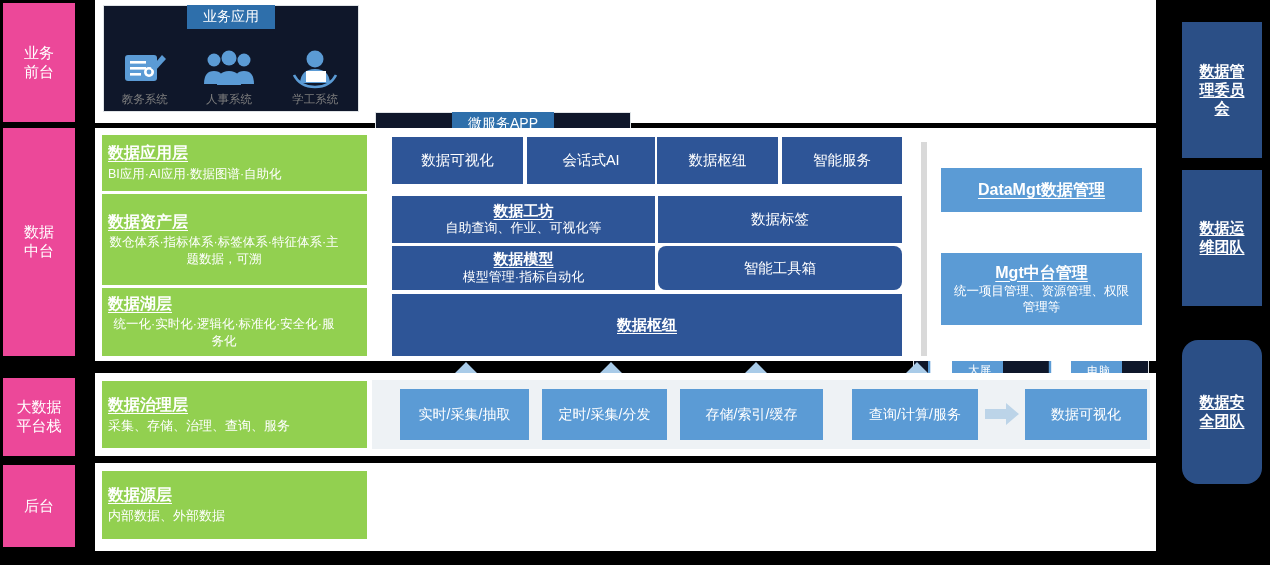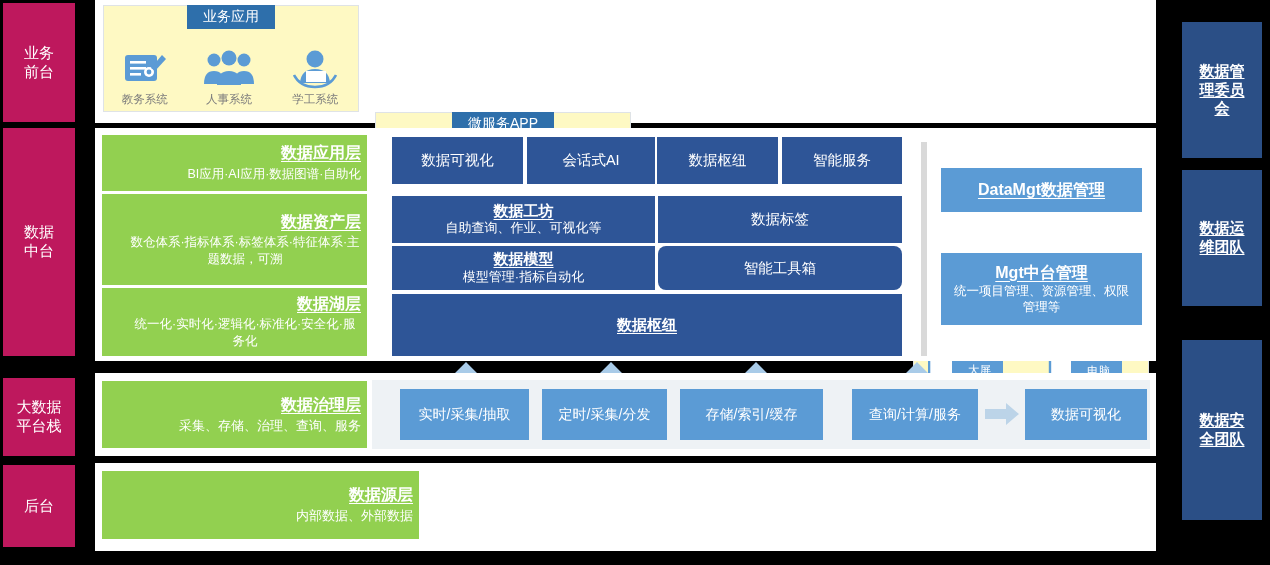--- a/index.html
+++ b/index.html
@@ -1,47 +1,47 @@
 <!DOCTYPE html>
 <html lang="zh"><head>
 <meta charset="utf-8">
 <title>数据中台架构图</title>
 <style>
   html,body{margin:0;padding:0;background:#000;}
   body{width:1270px;height:565px;position:relative;overflow:hidden;
        font-family:"Liberation Sans","DejaVu Sans",sans-serif;color:#fff;}
   .abs{position:absolute;box-sizing:border-box;}
   
-  .rail{background:#be185d;display:flex;align-items:center;justify-content:center;
+  .rail{background:#ec4899;display:flex;align-items:center;justify-content:center;
         text-align:center;line-height:1.25;font-size:15px;color:#fff;}
   .rail.right{background:#2b4f86;font-weight:bold;text-decoration:underline;
               text-underline-offset:2px;}
   
   .panel{background:#ffffff;}
   
-  .green{background:#92d050;display:flex;flex-direction:column;align-items:flex-end;
+  .green{background:#92d050;display:flex;flex-direction:column;align-items:flex-start;
          justify-content:center;text-align:center;color:#fff;padding:2px 6px;}
   .green .t{font-size:16px;font-weight:bold;text-decoration:underline;
             text-underline-offset:3px;margin-bottom:3px;line-height:1.2;}
   .green .s{font-size:12.5px;line-height:1.35;}
   
   .dblue{background:#2e5597;display:flex;flex-direction:column;align-items:center;
          justify-content:center;text-align:center;color:#fff;padding:2px 6px;}
   .dblue .t{font-size:15px;font-weight:bold;text-decoration:underline;
             text-underline-offset:3px;line-height:1.25;}
   .dblue .s{font-size:13px;line-height:1.3;}
   .dblue .p{font-size:14.5px;line-height:1.3;}
   
   .mblue{background:#5b9bd5;display:flex;flex-direction:column;align-items:center;
          justify-content:center;text-align:center;color:#fff;padding:2px 6px;}
   .mblue .t{font-size:15px;font-weight:bold;text-decoration:underline;
             text-underline-offset:3px;line-height:1.25;}
   .mblue .s{font-size:12.5px;line-height:1.3;}
   
-  .card{background:#fef9c3;border:1px solid #dfe3e6;position:relative;}
+  .card{background:#0f172a;border:1px solid #dfe3e6;position:relative;}
   .cardhdr{position:absolute;top:-1px;left:50%;transform:translateX(-50%);
            background:#2e6fab;color:#fff;font-size:14px;padding:3px 16px;white-space:nowrap;}
   .iconrow{position:absolute;left:0;right:0;bottom:4px;display:flex;
            align-items:flex-end;justify-content:space-around;}
   .iconcell{display:flex;flex-direction:column;align-items:center;gap:1px;}
   .iconcell .lbl{font-size:11.5px;color:#7d7d7d;white-space:nowrap;}
   .accent{fill:#5b9bd5;}
   
   .usergrid{position:absolute;left:6px;right:6px;top:30px;bottom:4px;}
   .uitem{position:absolute;display:flex;align-items:flex-end;}
@@ -73,21 +73,21 @@
 <div class="abs rail" style="left:3px;top:465px;width:72px;height:82px;">
   <span>后台</span>
 </div>
 
 <div class="abs rail right" style="left:1182px;top:22px;width:80px;height:136px;">
   <span>数据管<br>理委员<br>会</span>
 </div>
 <div class="abs rail right" style="left:1182px;top:170px;width:80px;height:136px;">
   <span>数据运<br>维团队</span>
 </div>
-<div class="abs rail right" style="left:1182px;top:340px;width:80px;height:180px;">
+<div class="abs rail right" style="left:1182px;top:340px;width:80px;height:144px;border-radius:16px;">
   <span>数据安<br>全团队</span>
 </div>
 
 <div class="abs panel" style="left:95px;top:0px;width:1061px;height:123px;"></div>
 
 <div class="abs card" style="left:103px;top:5px;width:256px;height:107px;">
   <div class="cardhdr">业务应用</div>
   <div class="iconrow">
     <div class="iconcell">
       <svg width="46" height="42" viewBox="0 0 46 42">
@@ -343,16 +343,16 @@
   <svg width="34" height="22" viewBox="0 0 34 22">
       <path d="M0 6 L21 6 L21 0 L34 11 L21 22 L21 16 L0 16 Z" fill="#bcd4e8"></path>
     </svg>
 </div>
 <div class="abs pipebox" style="left:1025px;top:389px;width:122px;height:51px;">
   <span>数据可视化</span>
 </div>
 
 <div class="abs panel" style="left:95px;top:463px;width:1061px;height:88px;"></div>
 
-<div class="abs green" style="left:102px;top:471px;width:317px;height:68px;">
+<div class="abs green" style="left:102px;top:471px;width:265px;height:68px;">
   <div class="t">数据源层</div>
   <div class="s" style="font-size:13px;">内部数据、外部数据</div>
 </div>
 
 </body></html>

